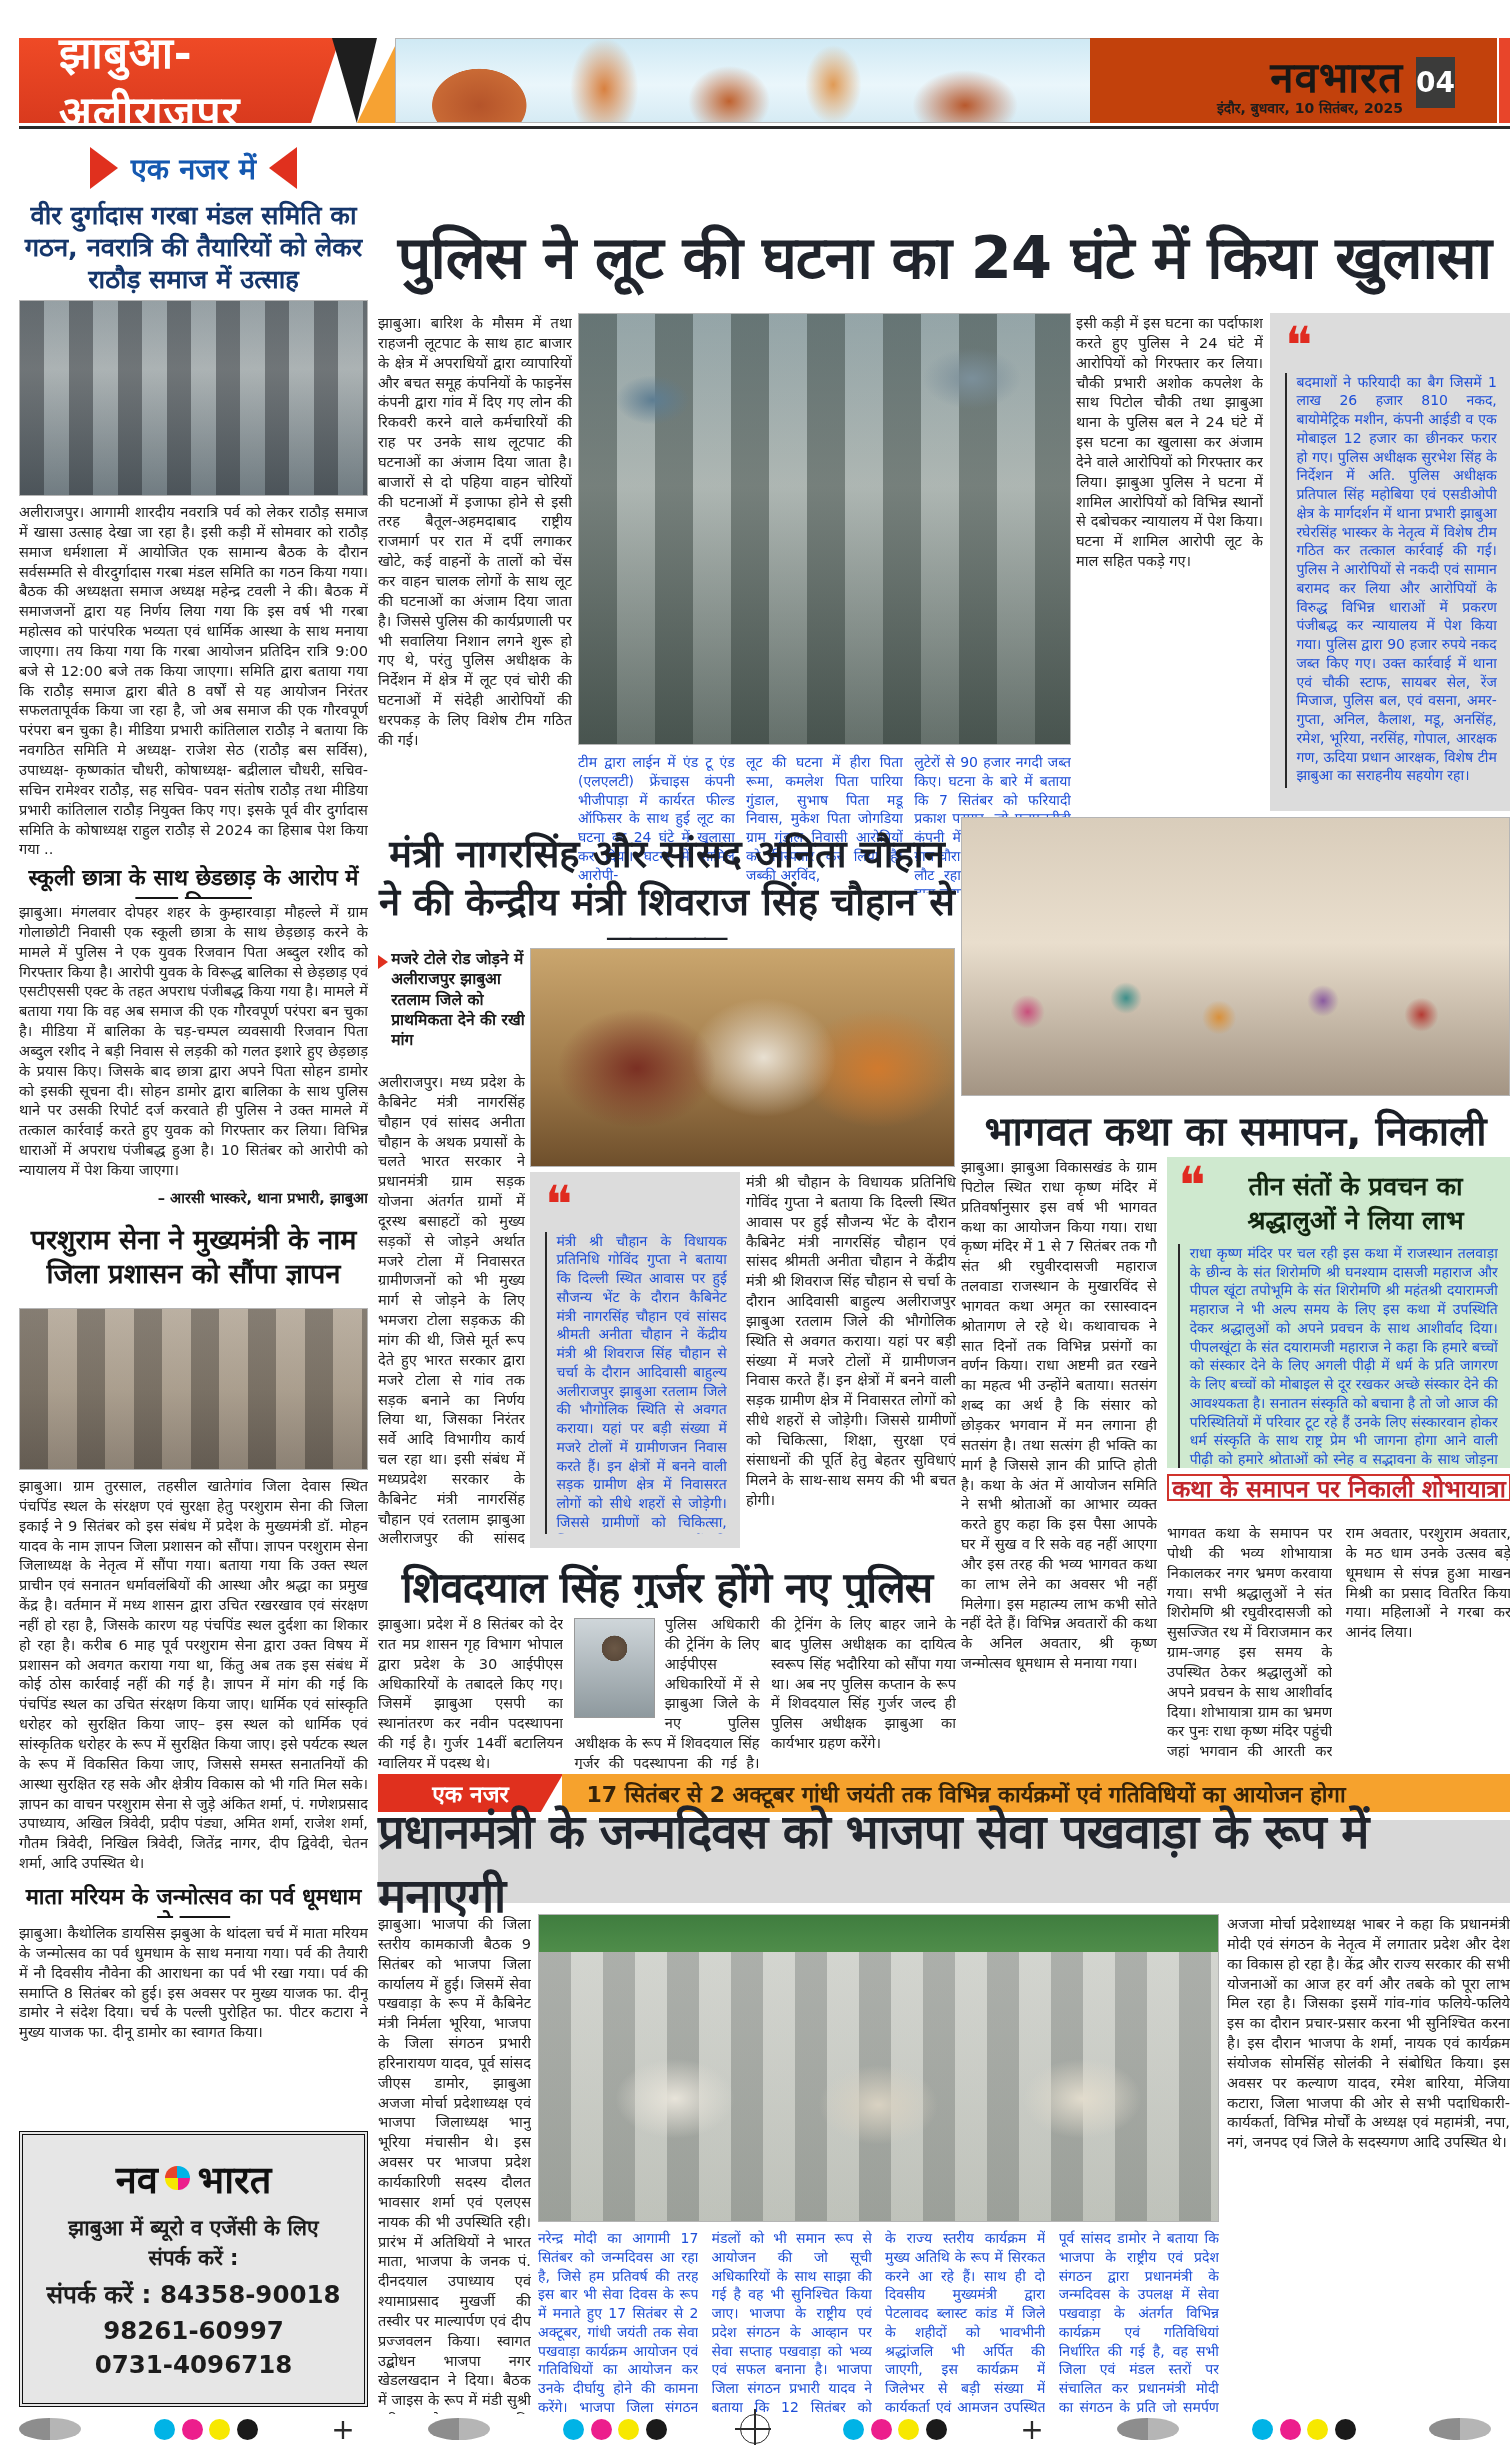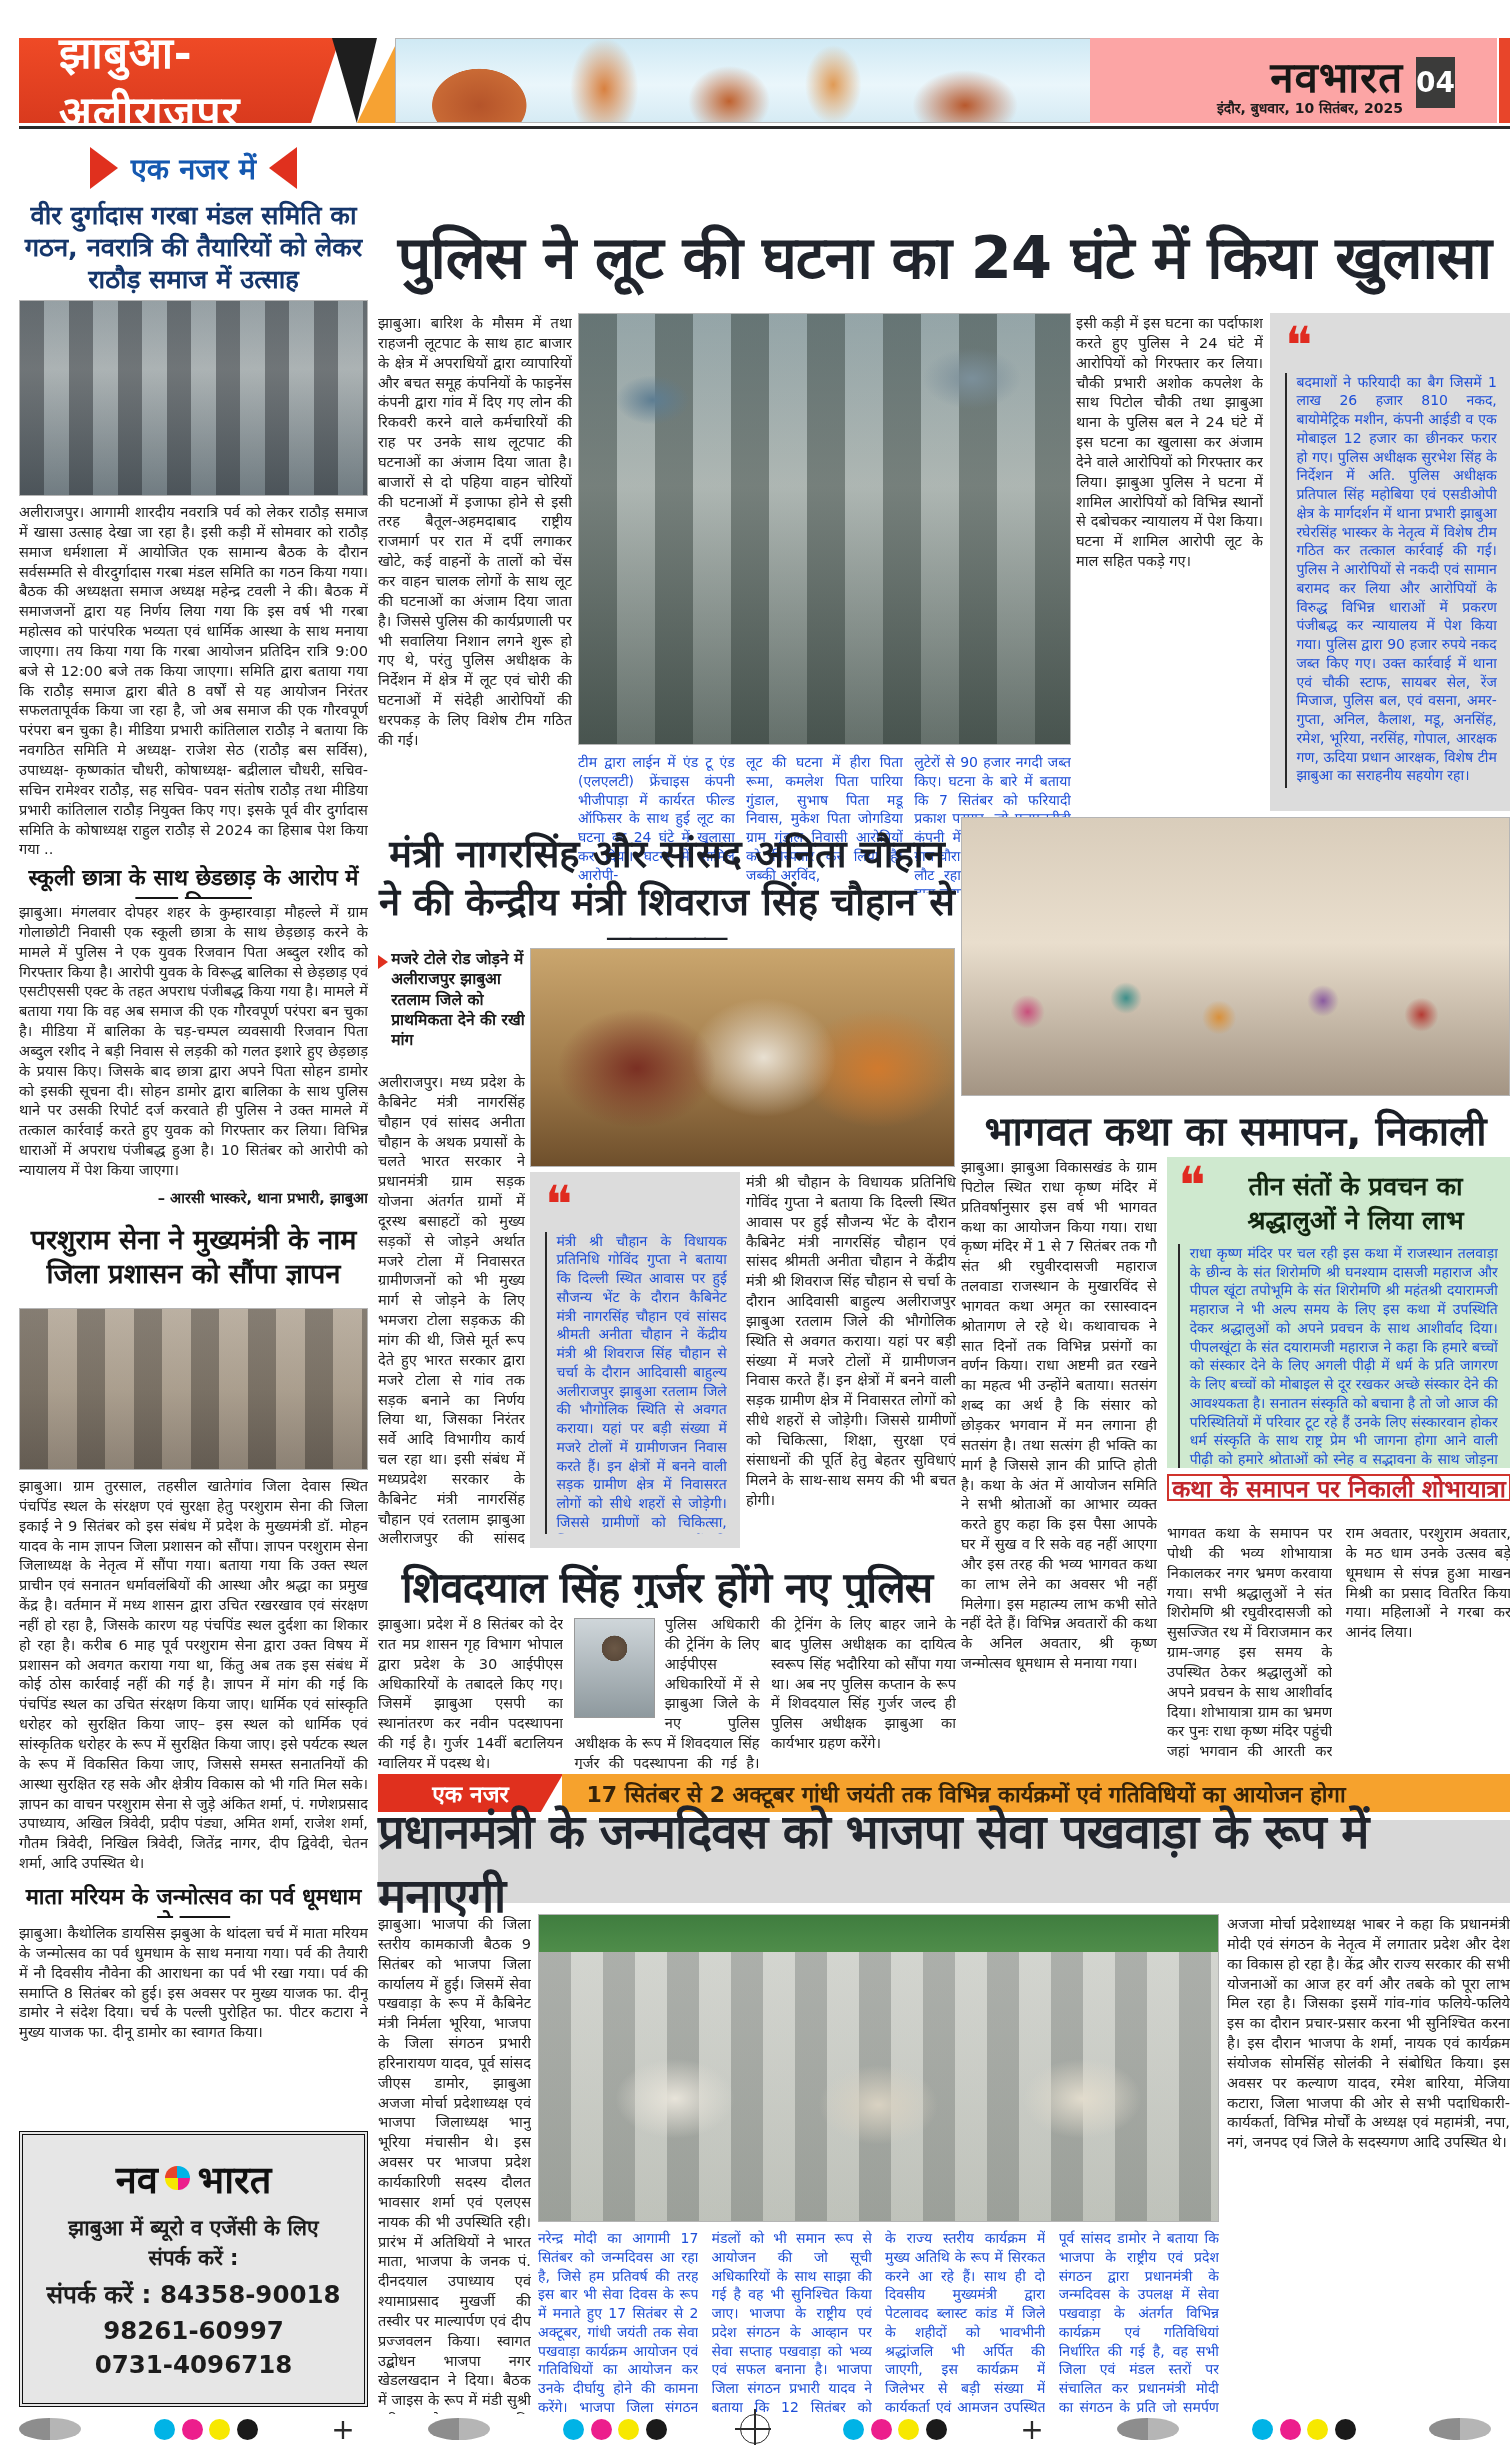--- a/index.html
+++ b/index.html
@@ -17,21 +17,21 @@
   .mast-red span{color:#ffffff;font-size:43px;font-weight:bold;letter-spacing:0.9px;}
   .tri-black{width:45px;height:85px;background:#1e1e1e;clip-path:polygon(0 0,100% 0,55% 100%);}
   .tri-orange{width:42px;height:85px;background:#f6a233;clip-path:polygon(100% 0,100% 100%,0 100%);}
   .mast-photo{background:
       radial-gradient(ellipse 85px 66px at 12% 80%,#b5542a 0%,#c96a35 55%,transparent 56%),
       radial-gradient(ellipse 57px 85px at 30% 60%,#d8803f 0%,transparent 60%),
       radial-gradient(ellipse 66px 57px at 48% 75%,#c0622f 0%,transparent 62%),
       radial-gradient(ellipse 47px 66px at 63% 55%,#e09a55 0%,transparent 60%),
       radial-gradient(ellipse 85px 57px at 82% 80%,#b8582c 0%,transparent 62%),
       linear-gradient(180deg,#cfe9f4 0%,#eaf6fb 55%,#d6ebf4 100%);}
-  .mast-right{background:#fca5a5;}
+  .mast-right{background:#c2410c;}
   .paper-name{font-size:42px;font-weight:bold;color:#181816;letter-spacing:0.9px;text-align:right;}
   .page-num{background:#3b3b3a;color:#ffffff;font-size:28px;font-weight:bold;
             display:flex;align-items:center;justify-content:center;}
   .red-bar{background:#e8452a;}
   .mast-rule{background:#2a2a2a;}
   
   .eknazar{display:flex;align-items:center;justify-content:center;gap:13.2px;}
   .eknazar .lbl{color:#1558b0;font-size:29px;font-weight:bold;}
   .tri-r{width:0;height:0;border-top:21px solid transparent;border-bottom:21px solid transparent;}
   .tri-right{border-left:28px solid #e0301e;}

